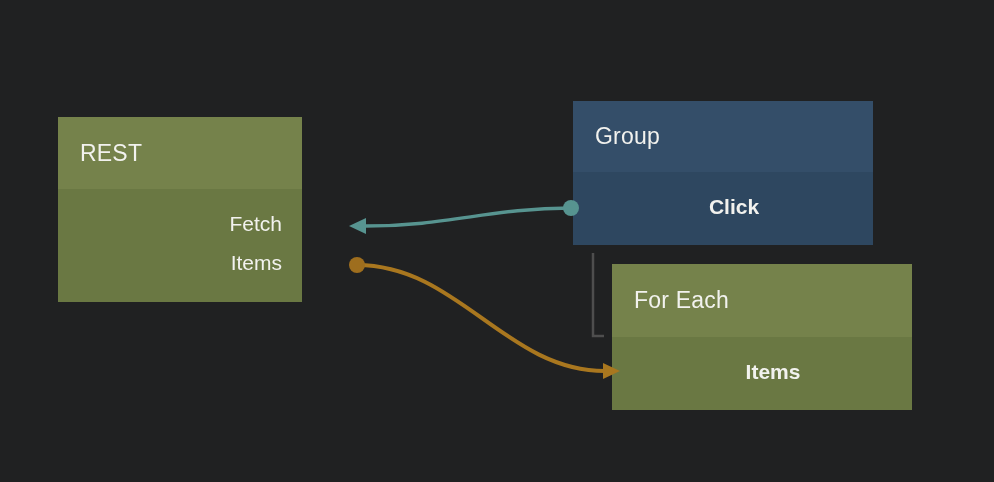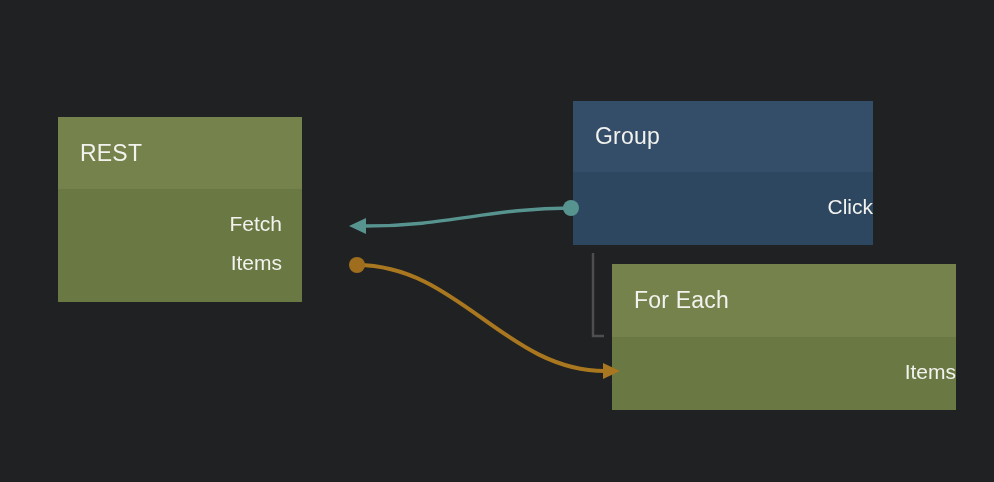--- a/index.html
+++ b/index.html
@@ -43,21 +43,21 @@
     flex-direction: column;
     padding-top: 15px;
     box-sizing: border-box;
   }
   .port {
     height: 39px;
     display: flex;
     align-items: center;
   }
   .node__body--right .port { justify-content: flex-end; padding-right: 20px; }
-  .node__body--left  .port { justify-content: flex-end; padding-left: 22px; }
+  .node__body--left  .port { justify-content: center; padding-left: 22px; font-weight: bold; }
   .port__label {
     color: var(--text, #f2f2ee);
     font-size: 21px;
     white-space: nowrap;
   }
   svg.wires {
     position: absolute;
     left: 0;
     top: 0;
   }
@@ -93,21 +93,21 @@
     <div class="node__header" style="height:71px;">
       <span class="node__title">Group</span>
     </div>
     <div class="node__body node__body--left">
       <div class="port">
         <span class="port__label">Click</span>
       </div>
     </div>
   </div>
 
-  <div class="node node--olive" style="left:612px; top:264px; width:344px; height:146px;">
+  <div class="node node--olive" style="left:612px; top:264px; width:300px; height:146px;">
     <div class="node__header" style="height:73px;">
       <span class="node__title">For Each</span>
     </div>
     <div class="node__body node__body--left">
       <div class="port">
         <span class="port__label">Items</span>
       </div>
     </div>
   </div>
 

